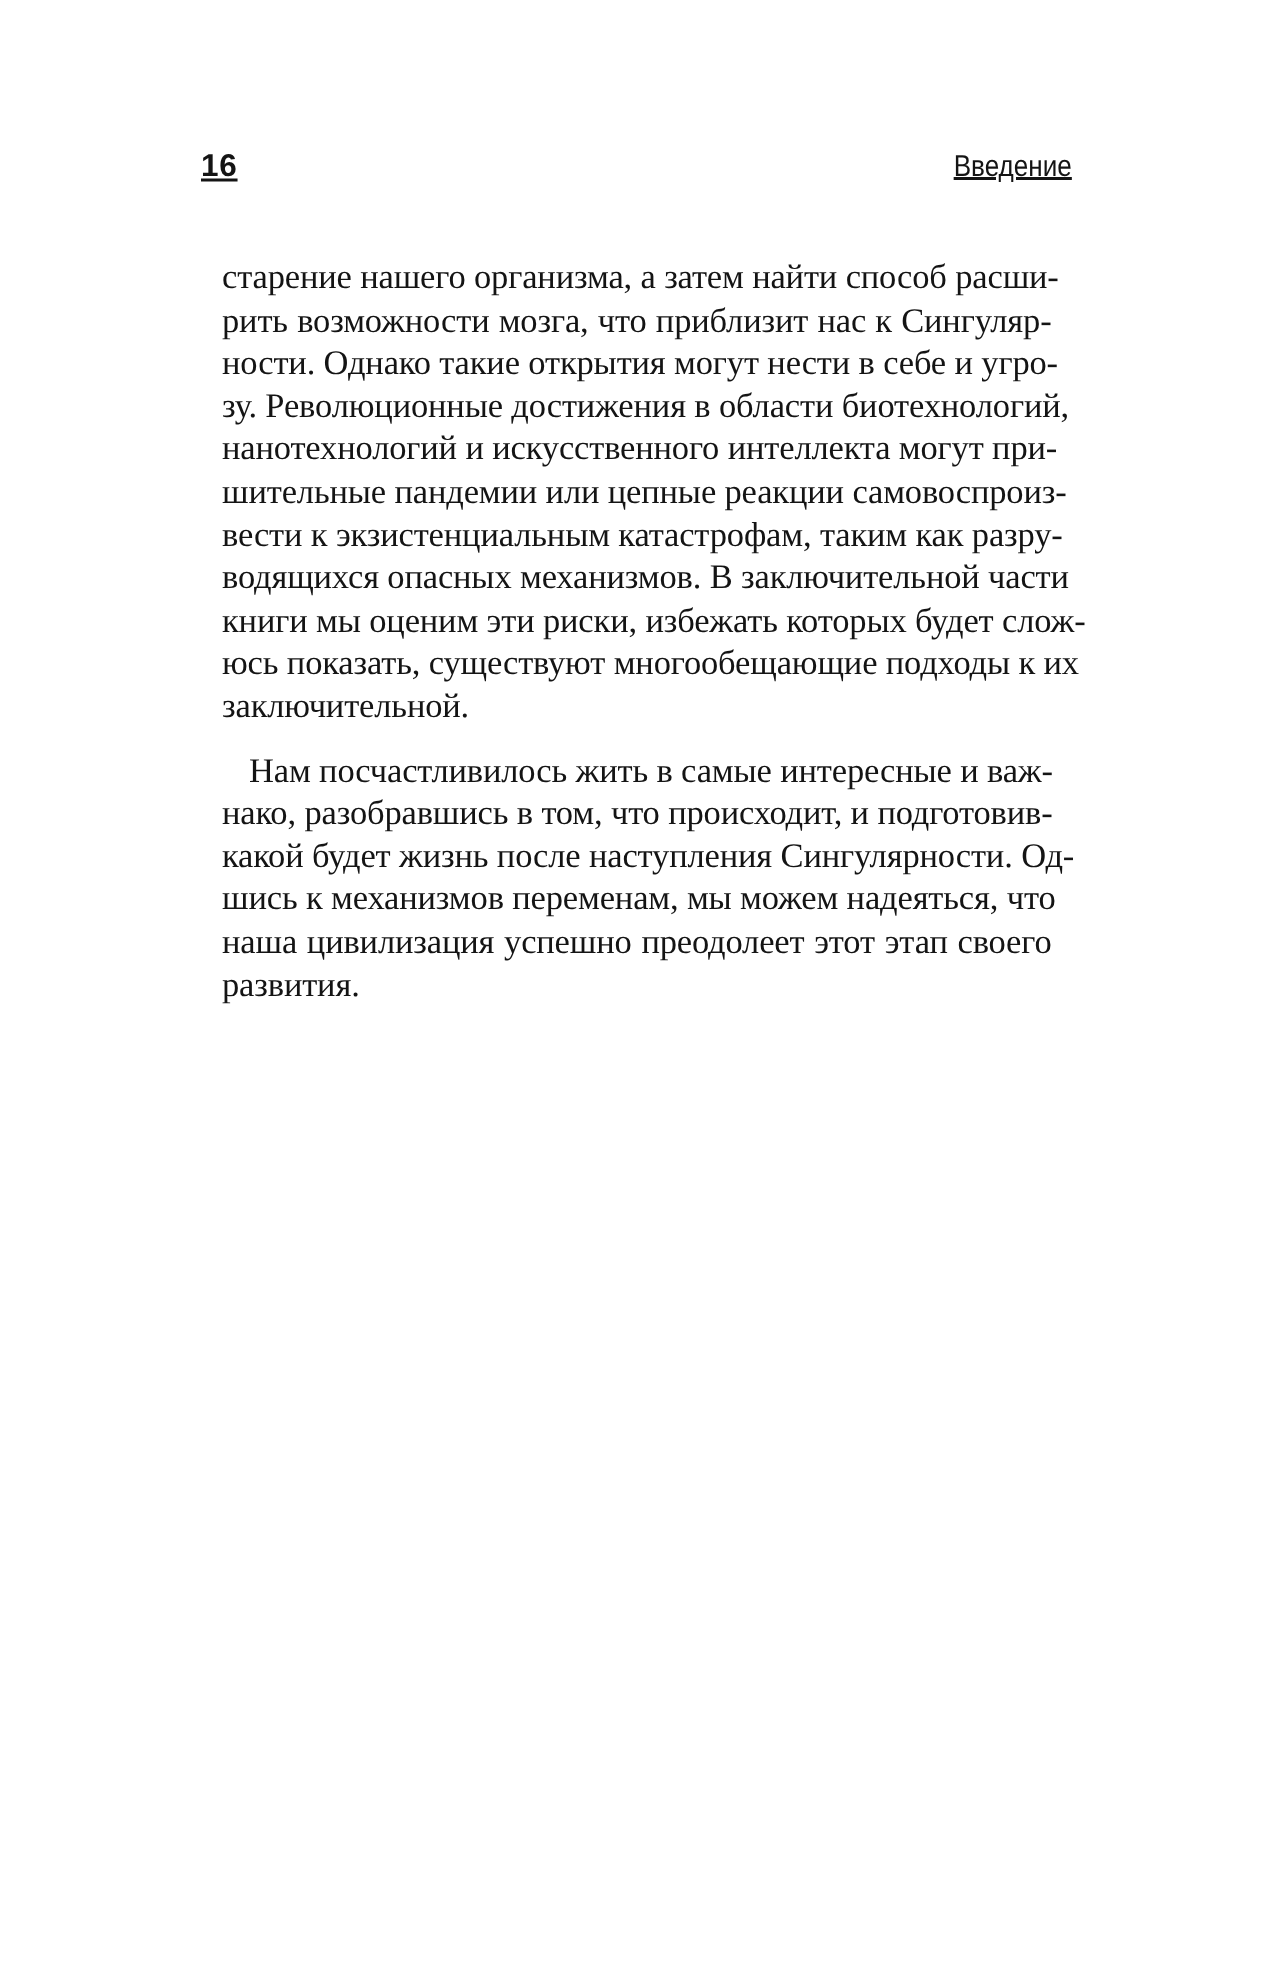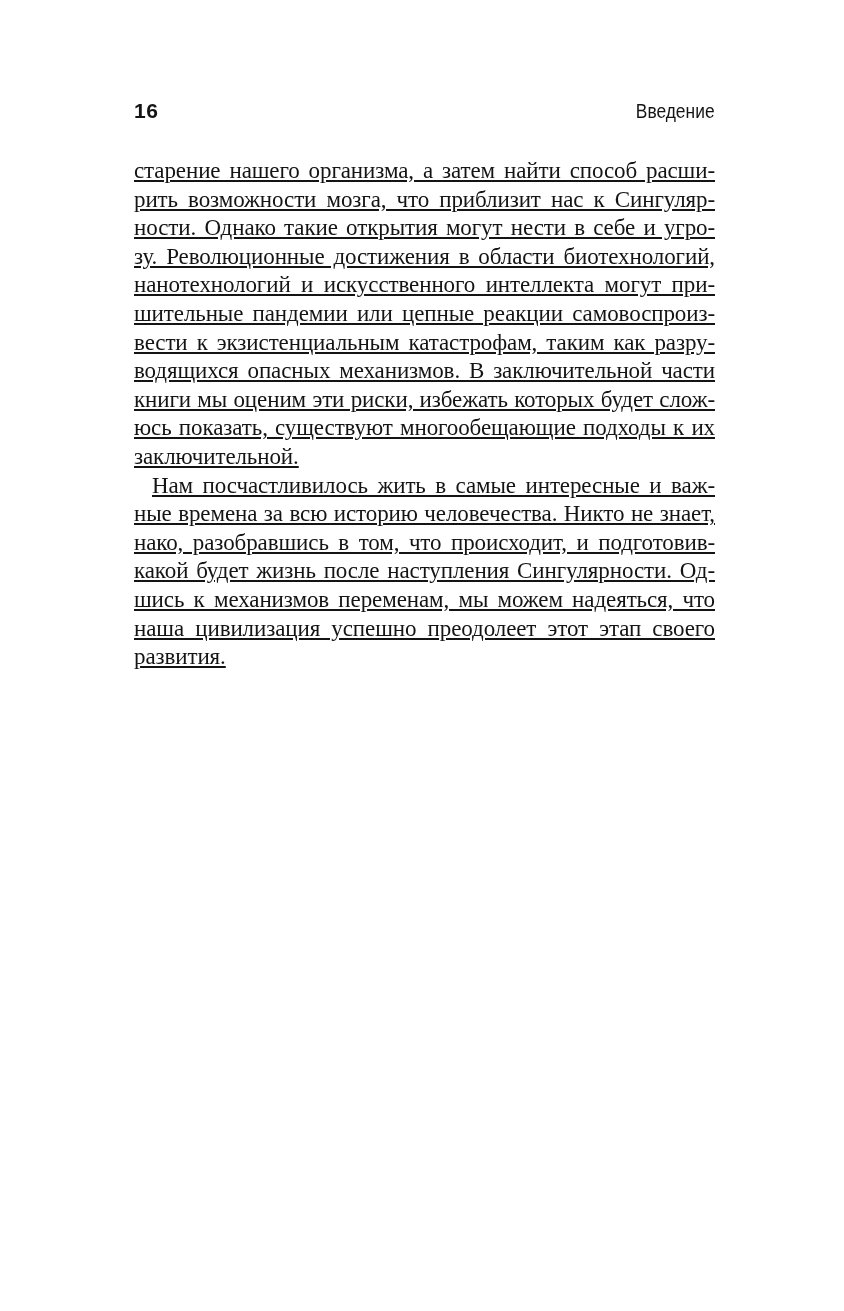--- a/index.html
+++ b/index.html
@@ -20,20 +20,21 @@
   .running-header {
     position: absolute;
     top: 100px;
     left: 134px;
     width: 581px;
     height: 24px;
     display: flex;
     justify-content: space-between;
     align-items: baseline;
     font-family: "Liberation Sans", "DejaVu Sans", sans-serif;
+    text-decoration: underline;
   }
   .page-number {
     font-size: 21px;
     font-weight: 700;
     line-height: 22px;
     letter-spacing: 0.5px;
   }
   .chapter-title {
     font-size: 20px;
     font-weight: 400;
@@ -41,22 +42,21 @@
     transform: scaleX(0.87);
     transform-origin: 100% 50%;
   }
   .body-text {
     position: absolute;
     top: 157px;
     left: 134px;
     width: 581px;
   }
   .paragraph {
-    margin: 0;
-    text-decoration: underline;
+    margin: 14px;
   }
   .line {
     font-size: 23px;
     line-height: 28.6px;
     letter-spacing: -0.1px;
     text-align: justify;
     text-align-last: justify;
     white-space: nowrap;
   }
   .line.last {
@@ -88,21 +88,20 @@
       <div class="line">шительные пандемии или цепные реакции самовоспроиз-</div>
       <div class="line">вести к экзистенциальным катастрофам, таким как разру-</div>
       <div class="line">водящихся опасных механизмов. В заключительной части</div>
       <div class="line">книги мы оценим эти риски, избежать которых будет слож-</div>
       <div class="line">юсь показать, существуют многообещающие подходы к их</div>
       <div class="line last">заключительной.</div>
     </div>
 
     <div class="paragraph indent">
       <div class="line">Нам посчастливилось жить в самые интересные и важ-</div>
-      <div class="line">ные времена за всю историю человечества. Никто не знает,</div>
       <div class="line">нако, разобравшись в том, что происходит, и подготовив-</div>
       <div class="line">какой будет жизнь после наступления Сингулярности. Од-</div>
       <div class="line">шись к механизмов переменам, мы можем надеяться, что</div>
       <div class="line">наша цивилизация успешно преодолеет этот этап своего</div>
       <div class="line last">развития.</div>
     </div>
 
   </div>
 
 </div>

